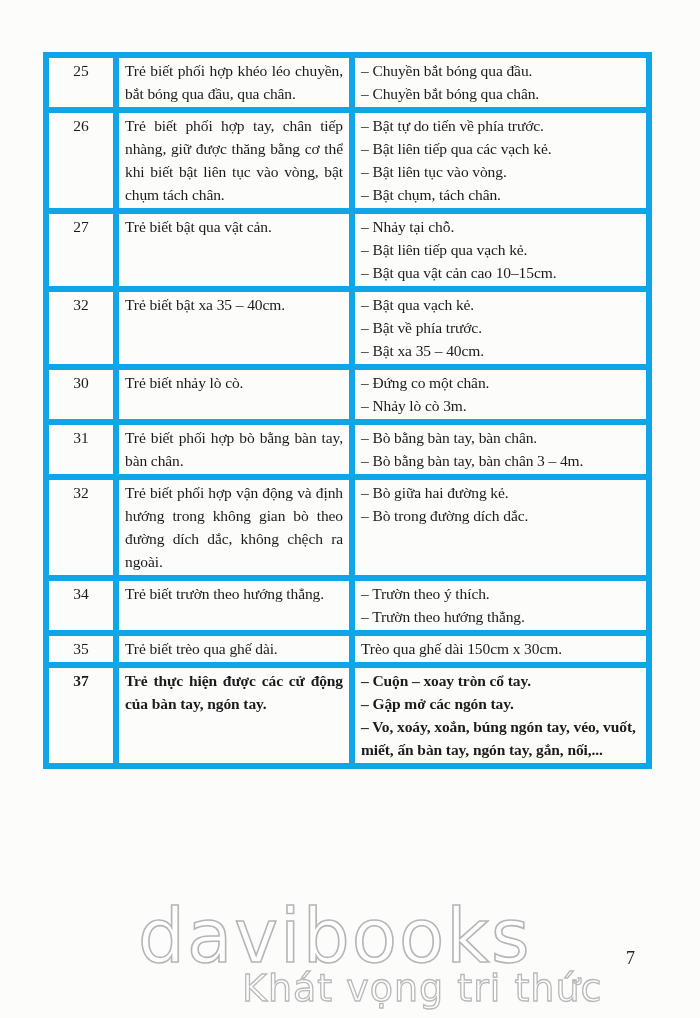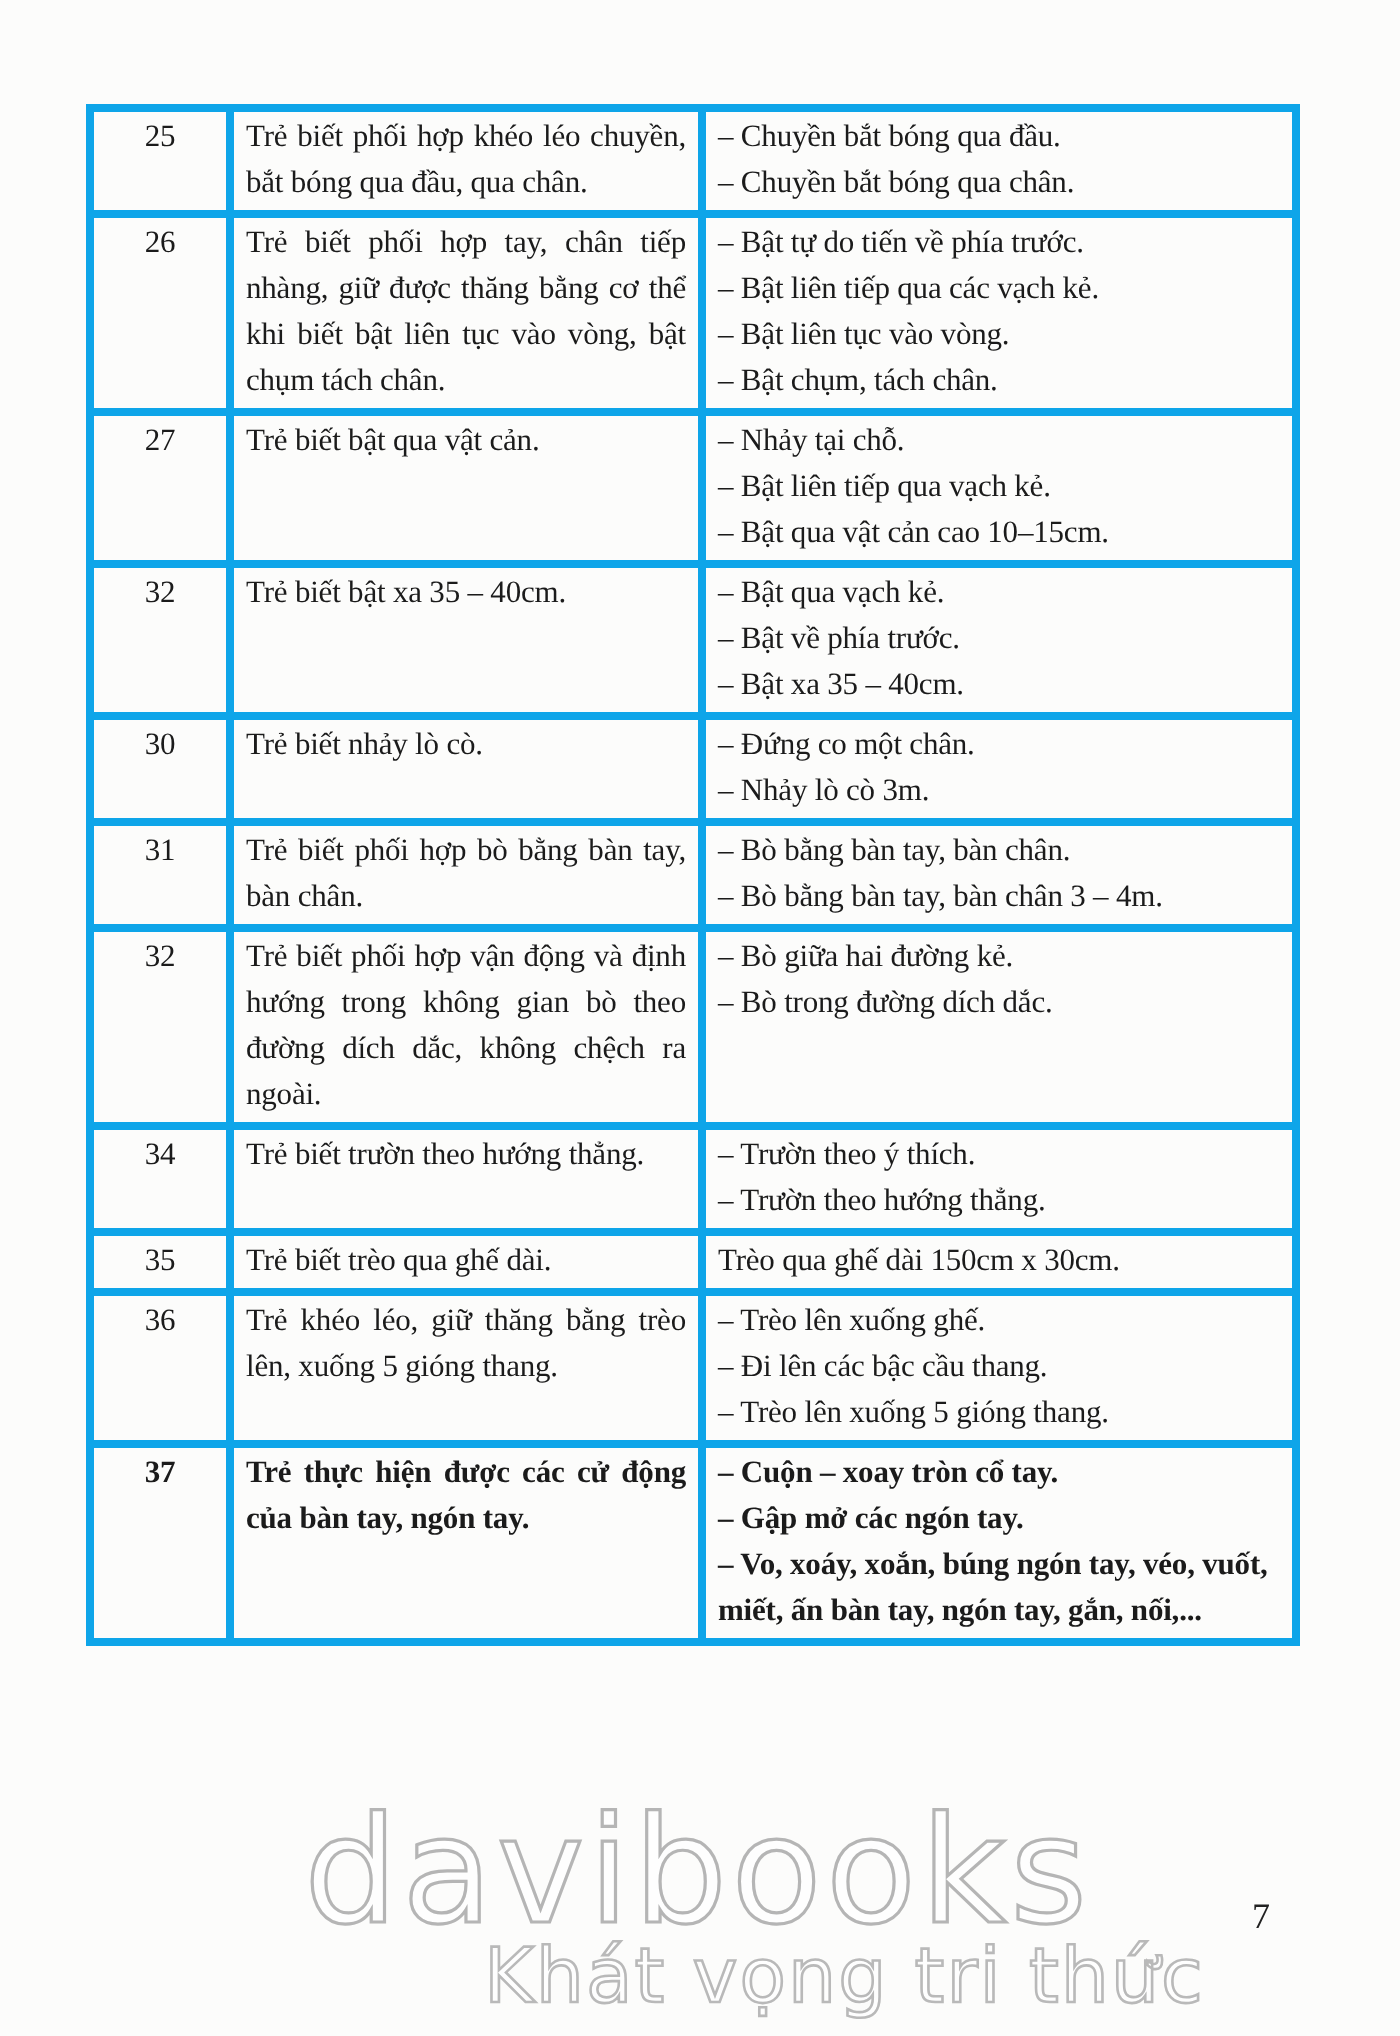--- a/index.html
+++ b/index.html
@@ -15,21 +15,21 @@
   .page {
     position: relative;
     width: 700px;
     height: 1018px;
     background: #fcfcfb;
   }
   
   .watermark { position: absolute; z-index: 1; left: 0; top: 0; width: 700px; height: 1018px; pointer-events: none; }
   .wm-brand {
     position: absolute;
-    left: 152px;
+    left: 138px;
     top: 898px;
     font-family: "DejaVu Sans", sans-serif;
     font-size: 74px;
     line-height: 76px;
     letter-spacing: 2px;
     font-weight: 400;
     color: #ffffff;
     -webkit-text-stroke: 1.6px #b2b2b2;
     opacity: 0.95;
     white-space: nowrap;
@@ -53,21 +53,21 @@
     position: absolute;
     z-index: 2;
     left: 43px;
     top: 52px;
     width: 603px;
     border-collapse: collapse;
     table-layout: fixed;
     background: transparent;
   }
   table.criteria-table td {
-    border: 4px solid #0ea5e9;
+    border: 6px solid #0ea5e9;
     vertical-align: top;
     padding: 1px 6px 2px 6px;
     font-size: 15.5px;
     line-height: 23px;
     letter-spacing: -0.1px;
     background: transparent;
     margin-top: 13px;
   }
   td.cell-no {
     text-align: center;
@@ -175,29 +175,20 @@
             <div class="item-line">– Trườn theo hướng thẳng.</div>
           </td>
         </tr>
         <tr style="height: 27px;">
           <td class="cell-no">35</td>
           <td class="cell-desc">Trẻ biết trèo qua ghế dài.</td>
           <td class="cell-items">
             <div class="item-line">Trèo qua ghế dài 150cm x 30cm.</div>
           </td>
         </tr>
-        <tr style="height: 73px;">
-          <td class="cell-no">36</td>
-          <td class="cell-desc">Trẻ khéo léo, giữ thăng bằng trèo lên, xuống 5 gióng thang.</td>
-          <td class="cell-items">
-            <div class="item-line">– Trèo lên xuống ghế.</div>
-            <div class="item-line">– Đi lên các bậc cầu thang.</div>
-            <div class="item-line">– Trèo lên xuống 5 gióng thang.</div>
-          </td>
-        </tr>
         <tr style="height: 95px; font-weight: bold;">
           <td class="cell-no">37</td>
           <td class="cell-desc">Trẻ thực hiện được các cử động của bàn tay, ngón tay.</td>
           <td class="cell-items">
             <div class="item-line">– Cuộn – xoay tròn cổ tay.</div>
             <div class="item-line">– Gập mở các ngón tay.</div>
             <div class="item-line">– Vo, xoáy, xoắn, búng ngón tay, véo, vuốt, miết, ấn bàn tay, ngón tay, gắn, nối,...</div>
           </td>
         </tr>
       </tbody>

